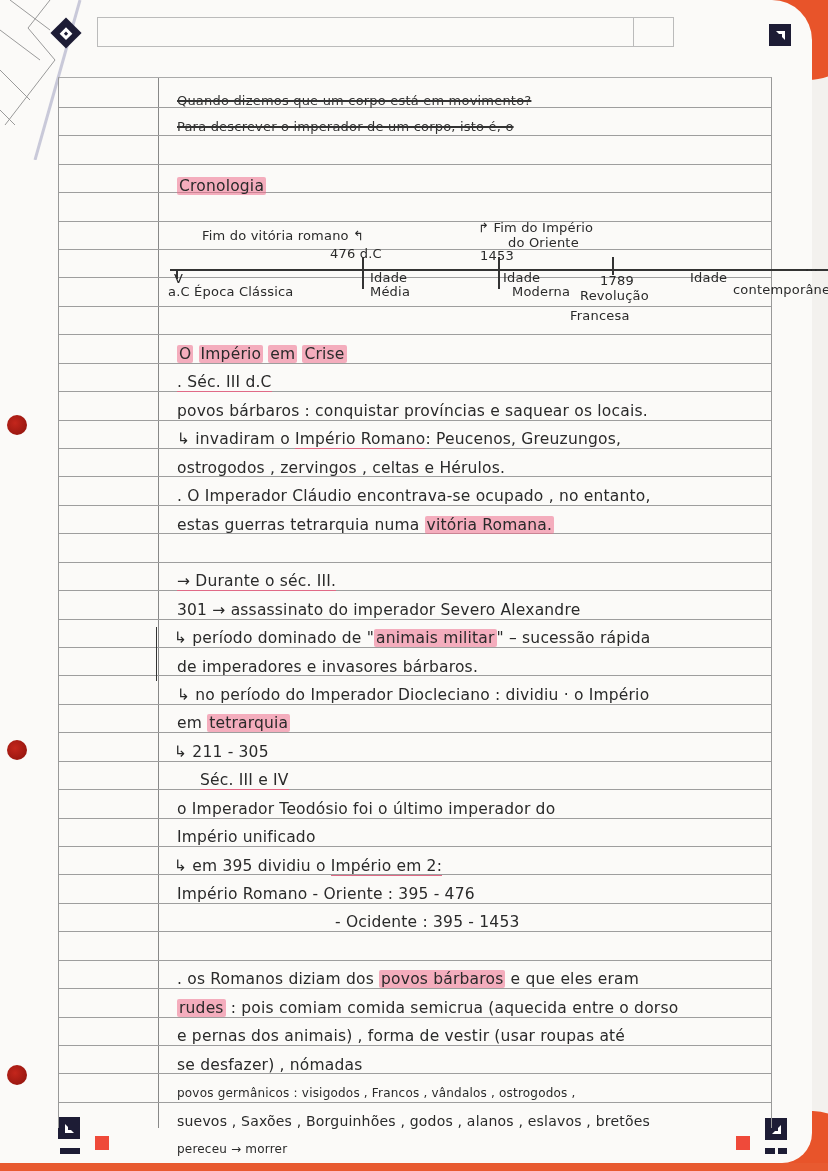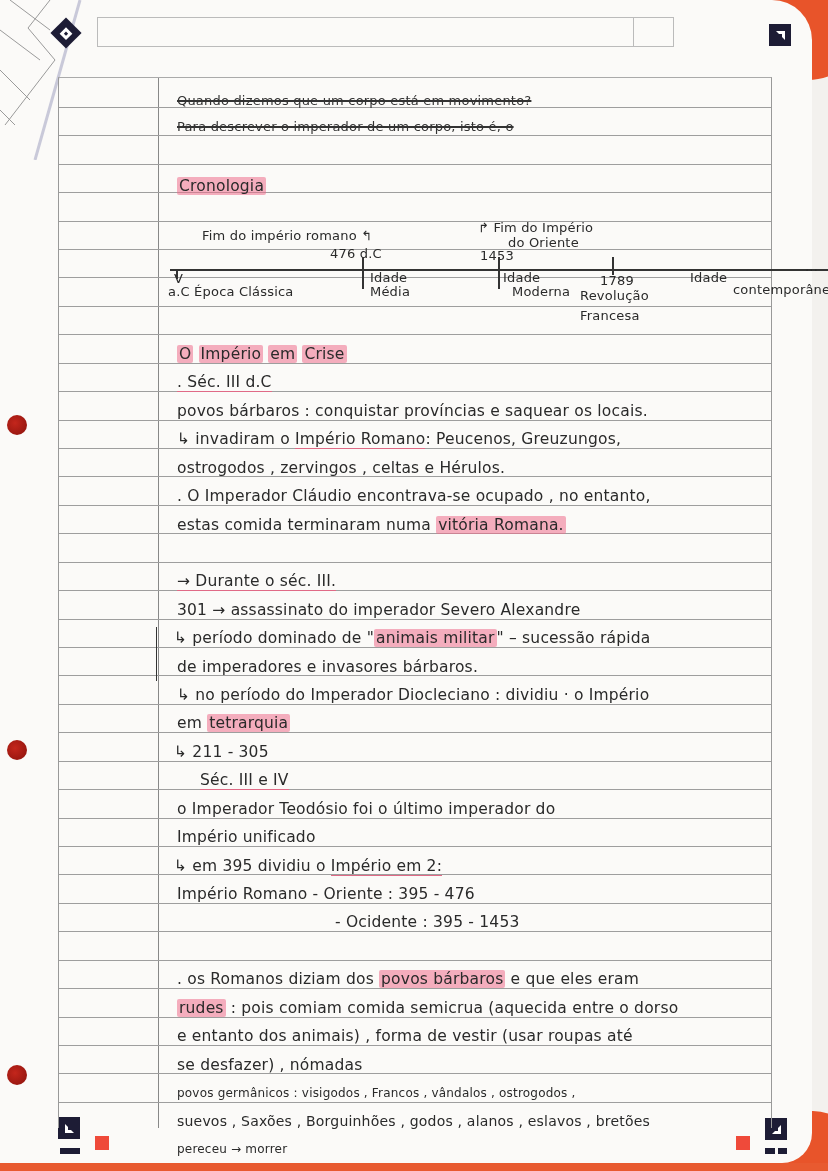--- a/index.html
+++ b/index.html
@@ -172,75 +172,75 @@
   </div>
 
   <div class="text-layer">
 
     <div class="ln strike" style="top:10px; font-size:13px">Quando dizemos que um corpo está em movimento?</div>
     <div class="ln strike" style="top:36px; font-size:13px">Para descrever o imperador de um corpo, isto é, o</div>
 
     <div class="ln" style="top:95px"><span class="hl">Cronologia</span></div>
 
     <div>
-      <div class="ln small" style="top:145px; left:42px">Fim do império romano ↰</div>
+      <div class="ln small" style="top:145px; left:42px">Fim do vitória romano ↰</div>
       <div class="ln small" style="top:163px; left:170px">476 d.C</div>
       <div class="ln small" style="top:137px; left:318px">↱ Fim do Império</div>
       <div class="ln small" style="top:152px; left:348px">do Oriente</div>
       <div class="ln small" style="top:165px; left:320px">1453</div>
 
       <div class="tl-line" style="top:192px; left:10px; width:660px"></div>
       <div class="tl-tick" style="top:192px; left:16px; height:10px"></div>
       <div class="tl-tick" style="top:180px; left:202px; height:32px"></div>
       <div class="tl-tick" style="top:180px; left:338px; height:32px"></div>
       <div class="tl-tick" style="top:180px; left:452px; height:18px"></div>
 
       <div class="ln small" style="top:188px; left:14px">V</div>
       <div class="ln small" style="top:201px; left:8px">a.C  Época  Clássica</div>
       <div class="ln small" style="top:187px; left:210px">Idade</div>
       <div class="ln small" style="top:201px; left:210px">Média</div>
       <div class="ln small" style="top:187px; left:343px">Idade</div>
       <div class="ln small" style="top:201px; left:352px">Moderna</div>
       <div class="ln small" style="top:190px; left:440px">1789</div>
       <div class="ln small" style="top:205px; left:420px">Revolução</div>
-      <div class="ln small" style="top:225px; left:420px">Francesa</div>
+      <div class="ln small" style="top:225px; left:410px">Francesa</div>
       <div class="ln small" style="top:187px; left:530px">Idade</div>
       <div class="ln small" style="top:199px; left:573px">contemporânea</div>
       <div class="ln small" style="top:176px; left:645px">...</div>
     </div>
 
     <div class="ln" style="top:263px">
       <span class="hl">O</span>
       <span class="hl">Império</span>
       <span class="hl">em</span>
       <span class="hl">Crise</span>
     </div>
     <div class="ln" style="top:291px"><span class="ul">. Séc. III d.C</span></div>
     <div class="ln" style="top:320px">povos bárbaros : conquistar províncias e saquear os locais.</div>
     <div class="ln" style="top:348px"><span>↳ invadiram o </span><span class="ul">Império Romano</span><span>: Peucenos, Greuzungos,</span></div>
     <div class="ln" style="top:377px">ostrogodos , zervingos , celtas e Hérulos.</div>
     <div class="ln" style="top:405px">. O Imperador Cláudio encontrava-se ocupado , no entanto,</div>
-    <div class="ln" style="top:434px"><span>estas comida terminaram numa </span><span class="hl">vitória Romana.</span></div>
+    <div class="ln" style="top:434px"><span>estas guerras tetrarquia numa </span><span class="hl">vitória Romana.</span></div>
 
     <div class="ln" style="top:490px"><span class="ul">→ Durante o séc. III.</span></div>
     <div class="ln" style="top:519px">301 → assassinato do imperador Severo Alexandre</div>
     <div class="ln" style="top:547px; left:14px"><span>↳ período dominado de "</span><span class="hl">animais militar</span><span>" – sucessão rápida</span></div>
     <div class="ln" style="top:576px">de imperadores e invasores bárbaros.</div>
     <div class="bracket" style="left:-4px; top:550px; height:54px"></div>
     <div class="ln" style="top:604px">↳ no período do Imperador Diocleciano : dividiu · o Império</div>
     <div class="ln" style="top:632px"><span>em </span><span class="hl">tetrarquia</span></div>
     <div class="ln" style="top:661px; left:14px">↳ 211 - 305</div>
     <div class="ln" style="top:689px; left:40px"><span class="ul">Séc. III e IV</span></div>
     <div class="ln" style="top:718px">o Imperador Teodósio foi o último imperador do</div>
     <div class="ln" style="top:746px">Império unificado</div>
     <div class="ln" style="top:775px; left:14px"><span>↳ em 395 dividiu o </span><span class="ul">Império em 2:</span></div>
     <div class="ln" style="top:803px">Império Romano - Oriente : 395 - 476</div>
     <div class="ln" style="top:831px; left:175px">- Ocidente : 395 - 1453</div>
 
     <div class="ln" style="top:888px"><span>. os Romanos diziam dos </span><span class="hl">povos bárbaros</span><span> e que eles eram</span></div>
     <div class="ln" style="top:917px"><span class="hl">rudes</span><span> : pois comiam comida semicrua (aquecida entre o dorso</span></div>
-    <div class="ln" style="top:945px">e entanto dos animais) , forma de vestir (usar roupas até</div>
+    <div class="ln" style="top:945px">e pernas dos animais) , forma de vestir (usar roupas até</div>
     <div class="ln" style="top:974px">se desfazer) , nómadas</div>
     <div class="ln" style="top:1002px; font-size:12px">povos germânicos : visigodos , Francos , vândalos , ostrogodos ,</div>
     <div class="ln" style="top:1030px; font-size:14px">suevos , Saxões , Borguinhões , godos , alanos , eslavos , bretões</div>
     <div class="ln" style="top:1058px; font-size:12px">pereceu → morrer</div>
   </div>
 </div>
 
 </body></html>

